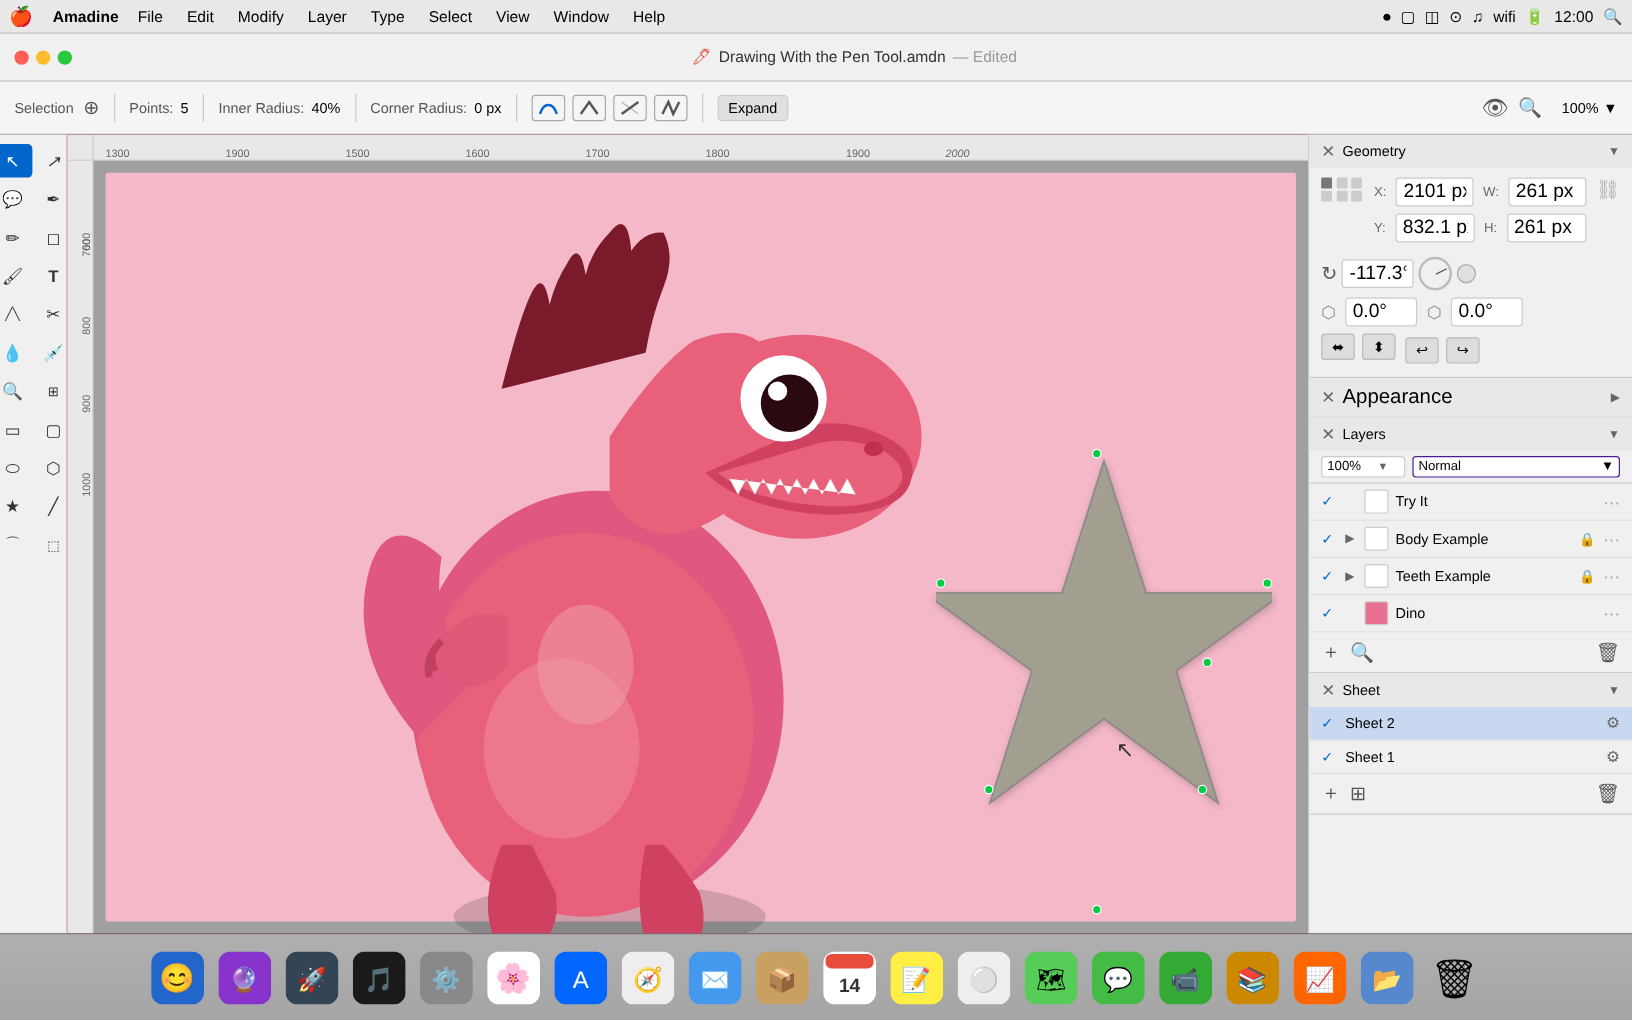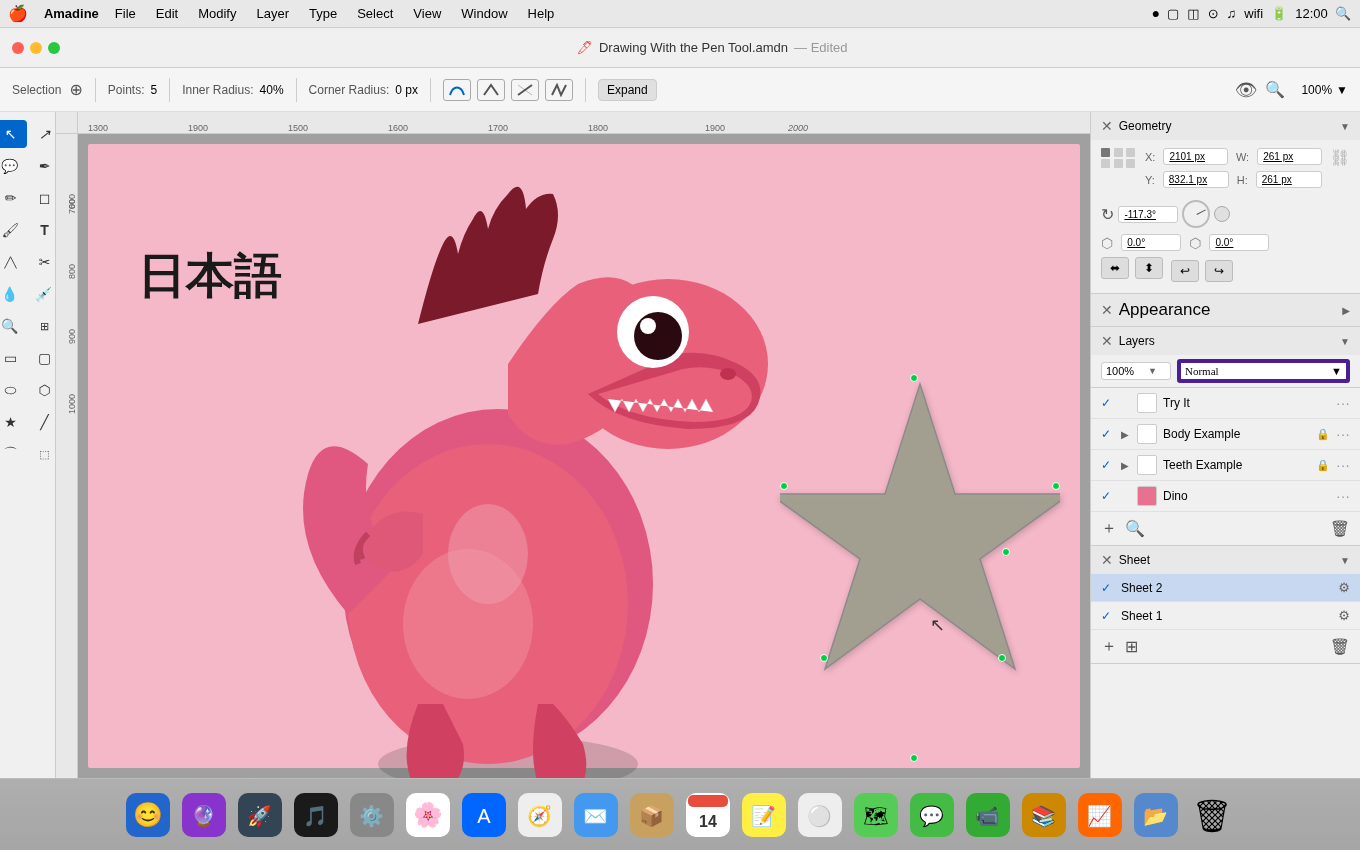--- a/index.html
+++ b/index.html
@@ -209,23 +209,22 @@
     .panel-body { padding: 8px 10px; }
 
     
     .geo-row { display: flex; gap: 8px; margin-bottom: 6px; align-items: center; }
     .geo-label { font-size: 11px; color: #666; }
     .geo-input {
       background: white;
       border: 1px solid #ccc;
       border-radius: 3px;
       padding: 2px 5px;
-      font-size: 10px;
+      font-size: 16px;
       width: 100%;
-      text-decoration: underline;
     }
 
     .rotation-area { display: flex; align-items: center; gap: 8px; margin-bottom: 6px; }
 
     .shear-row { display: flex; gap: 8px; margin-bottom: 6px; align-items: center; }
 
     .flip-row { display: flex; gap: 6px; margin-bottom: 6px; }
     .flip-btn {
       width: 28px; height: 22px;
       background: #ddd;
@@ -250,27 +249,26 @@
     
     .layers-header { display: flex; align-items: center; padding: 6px 10px; background: #e8e8e8; cursor: pointer; }
     .layers-close { font-size: 14px; color: #666; margin-right: 6px; }
     .layers-title { flex: 1; font-size: 12px; font-weight: 500; }
     .layers-chevron { font-size: 10px; color: #666; }
 
     .layers-controls { display: flex; align-items: center; padding: 4px 10px; gap: 6px; border-bottom: 1px solid #ccc; }
     .blend-select {
       flex: 1;
       background: white;
-      border: 4px solid #4c1d95;
+      border: 1px solid #4c1d95;
       border-radius: 3px;
       padding: 2px 4px;
       font-size: 11px;
       display: flex; align-items: center; justify-content: space-between;
       cursor: pointer;
-      font-family: Liberation Serif, serif;
     }
 
     .layer-item {
       display: flex;
       align-items: center;
       padding: 5px 10px;
       gap: 6px;
       border-bottom: 1px solid #e0e0e0;
       cursor: pointer;
     }
@@ -526,21 +524,20 @@
       <span class="tick" style="top:60px;position:relative;font-size:9px;color:#666;writing-mode:vertical-lr;transform:rotate(180deg);">600</span>
       <span style="margin-top:50px;font-size:9px;color:#666;writing-mode:vertical-lr;transform:rotate(180deg);">700</span>
       <span style="margin-top:50px;font-size:9px;color:#666;writing-mode:vertical-lr;transform:rotate(180deg);">800</span>
       <span style="margin-top:50px;font-size:9px;color:#666;writing-mode:vertical-lr;transform:rotate(180deg);">900</span>
       <span style="margin-top:50px;font-size:9px;color:#666;writing-mode:vertical-lr;transform:rotate(180deg);">1000</span>
     </div>
 
     <div class="canvas-content">
       <div class="canvas-bg">
 
-        <div class="jp-text">日本語</div>
 
         <svg style="position:absolute;top:20px;left:180px;width:520px;height:650px;" viewBox="0 0 520 650">
 
           <ellipse cx="240" cy="600" rx="130" ry="28" fill="rgba(0,0,0,0.15)"></ellipse>
 
           <ellipse cx="230" cy="420" rx="155" ry="175" fill="#e05880"></ellipse>
 
           <ellipse cx="220" cy="440" rx="140" ry="160" fill="#e8607a"></ellipse>
 
           <ellipse cx="200" cy="460" rx="65" ry="75" fill="#f08898" opacity="0.6"></ellipse>

